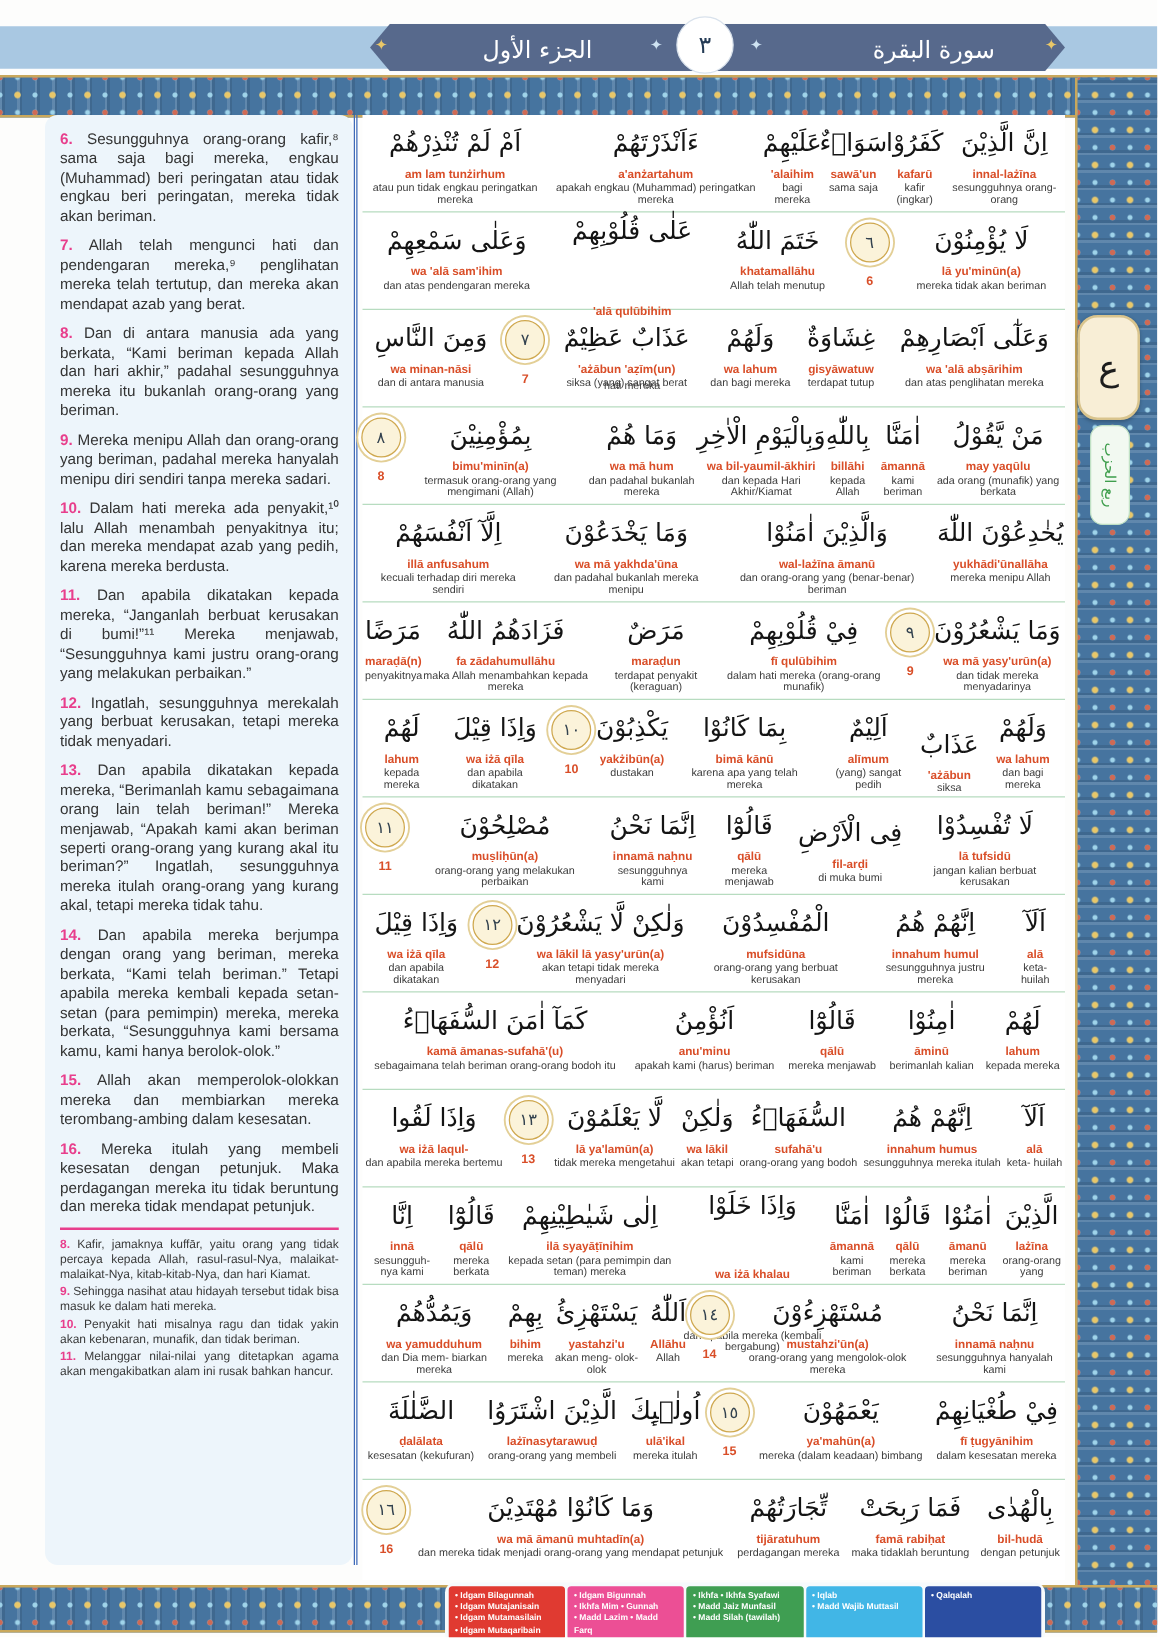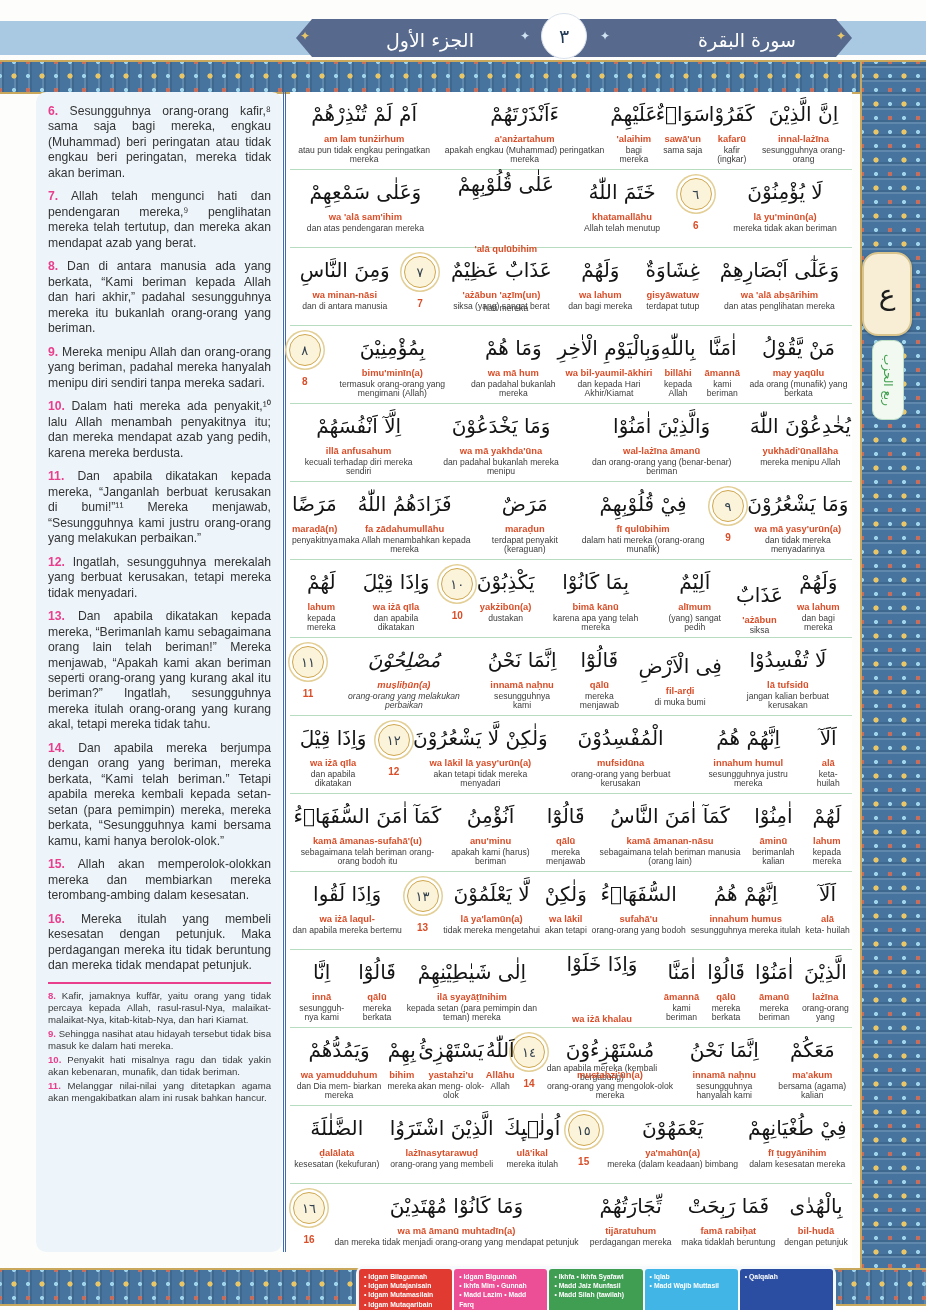--- a/index.html
+++ b/index.html
@@ -357,21 +357,21 @@
         <div class="word-cell" style="flex-grow: 9;">
           <div class="ar">قَالُوْٓا</div>
           <div class="tr">qālū</div>
           <div class="idm">mereka menjawab</div>
         </div>
         <div class="word-cell" style="flex-grow: 14;">
           <div class="ar">اِنَّمَا نَحْنُ</div>
           <div class="tr">innamā naḥnu</div>
           <div class="idm">sesungguhnya kami</div>
         </div>
-        <div class="word-cell" style="flex-grow: 12; font-style: italic;">
+        <div class="word-cell" style="flex-grow: 12;">
           <div class="ar">مُصْلِحُوْنَ</div>
           <div class="tr">muṣliḥūn(a)</div>
           <div class="idm">orang-orang yang melakukan perbaikan</div>
         </div>
         <div class="marker-cell" style="flex-grow: 5;">
           <div class="rosette">١١</div>
           <div class="marker-num">11</div>
         </div>
       </div>
       <div class="grid-row">
@@ -409,25 +409,20 @@
         <div class="word-cell" style="flex-grow: 6;">
           <div class="ar">لَهُمْ</div>
           <div class="tr">lahum</div>
           <div class="idm">kepada mereka</div>
         </div>
         <div class="word-cell" style="flex-grow: 9;">
           <div class="ar">اٰمِنُوْا</div>
           <div class="tr">āminū</div>
           <div class="idm">berimanlah kalian</div>
         </div>
-        <div class="word-cell" style="flex-grow: 19;">
-          <div class="ar">كَمَآ اٰمَنَ النَّاسُ</div>
-          <div class="tr">kamā āmanan-nāsu</div>
-          <div class="idm">sebagaimana telah beriman manusia (orang lain)</div>
-        </div>
         <div class="word-cell" style="flex-grow: 9;">
           <div class="ar">قَالُوْٓا</div>
           <div class="tr">qālū</div>
           <div class="idm">mereka menjawab</div>
         </div>
         <div class="word-cell" style="flex-grow: 10;">
           <div class="ar">اَنُؤْمِنُ</div>
           <div class="tr">anu'minu</div>
           <div class="idm">apakah kami (harus) beriman</div>
         </div>
@@ -509,25 +504,20 @@
           <div class="tr">qālū</div>
           <div class="idm">mereka berkata</div>
         </div>
         <div class="word-cell" style="flex-grow: 6;">
           <div class="ar">اِنَّا</div>
           <div class="tr">innā</div>
           <div class="idm">sesungguh- nya kami</div>
         </div>
       </div>
       <div class="grid-row">
-        <div class="word-cell" style="flex-grow: 8;">
-          <div class="ar">مَعَكُمْ</div>
-          <div class="tr">ma'akum</div>
-          <div class="idm">bersama (agama) kalian</div>
-        </div>
         <div class="word-cell" style="flex-grow: 14;">
           <div class="ar">اِنَّمَا نَحْنُ</div>
           <div class="tr">innamā naḥnu</div>
           <div class="idm">sesungguhnya hanyalah kami</div>
         </div>
         <div class="word-cell" style="flex-grow: 16;">
           <div class="ar">مُسْتَهْزِءُوْنَ</div>
           <div class="tr">mustahzi'ūn(a)</div>
           <div class="idm">orang-orang yang mengolok-olok mereka</div>
         </div>

